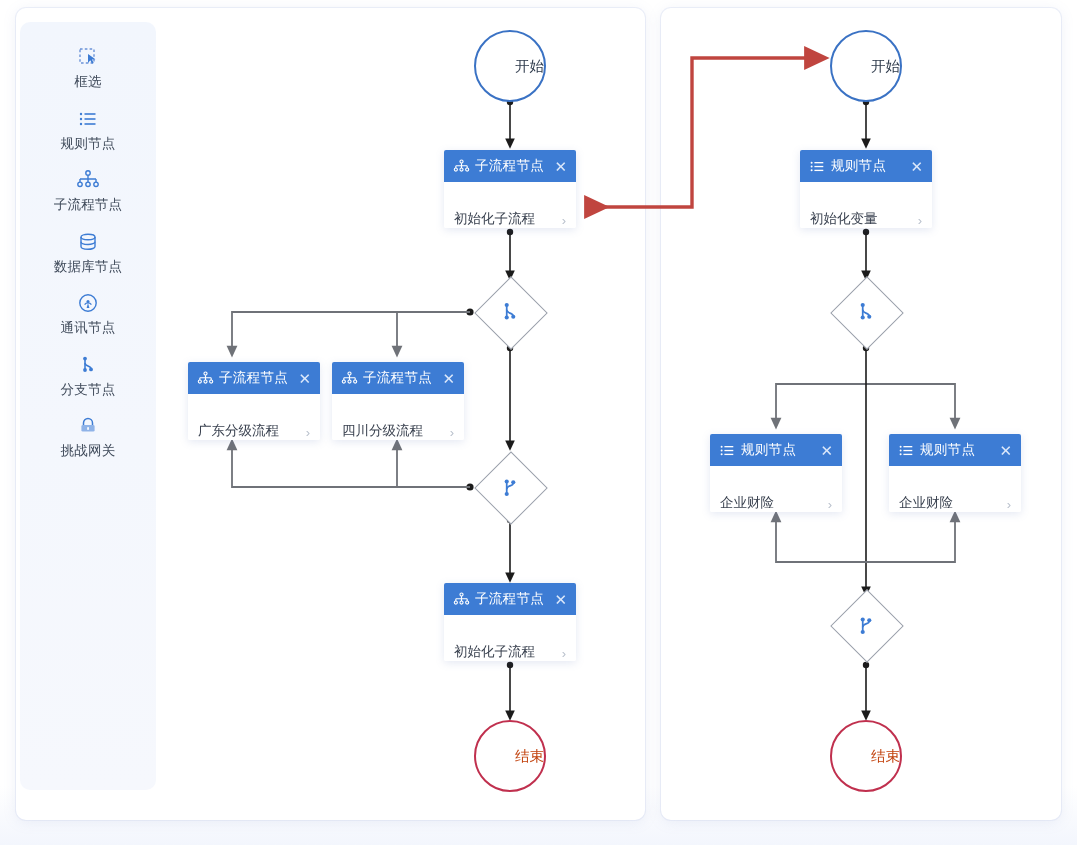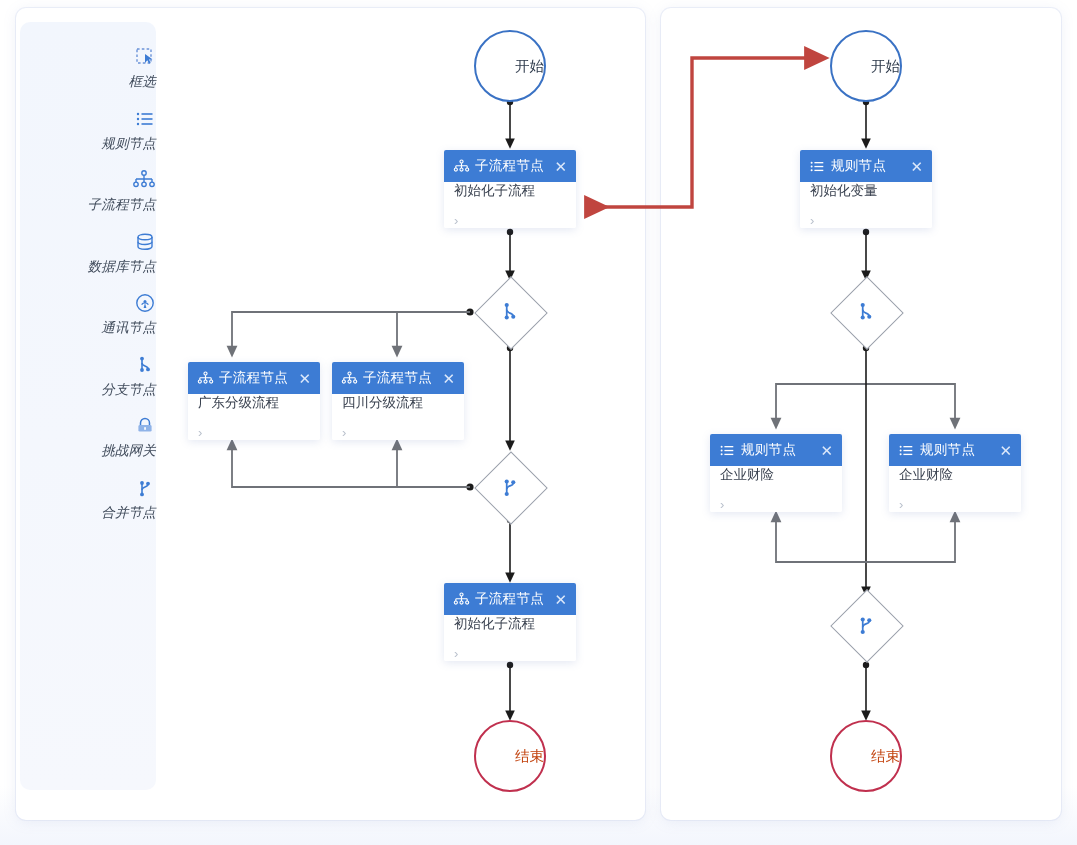--- a/index.html
+++ b/index.html
@@ -22,22 +22,22 @@
   #panel-right{left:661px;width:400px;}
 
   
   #sidebar{
     position:absolute;left:20px;top:22px;width:136px;height:768px;
     background:linear-gradient(180deg,#f2f6fd 0%,#f4f7fd 55%,#f6f8fd 100%);
     border-radius:10px;
     display:flex;flex-direction:column;align-items:center;
     padding-top:22px;box-sizing:border-box;
   }
-  .tool{display:flex;flex-direction:column;align-items:flex-end;
-    width:100%;margin-bottom:17px;cursor:pointer;font-style:italic;}
+  .tool{display:flex;flex-direction:column;align-items:center;
+    width:100%;margin-bottom:17px;cursor:pointer;}
   .tool .ico{height:26px;display:flex;align-items:center;justify-content:center;margin-bottom:5px;}
   .tool .lbl{font-size:13.5px;color:#3f4a5a;line-height:1;letter-spacing:.2px;}
 
   
   .canvas{position:absolute;inset:0;}
 
   
   .circ{position:absolute;width:72px;height:72px;border-radius:50%;
     display:flex;align-items:center;justify-content:flex-end;
     font-size:14.5px;background:#fff;box-sizing:border-box;}
@@ -45,22 +45,22 @@
   .circ.end{border:2px solid #c0304e;color:#c2410c;}
 
   
   .card{position:absolute;width:132px;background:#fff;border-radius:2px;
     box-shadow:0 2px 9px rgba(105,130,190,.18);overflow:hidden;}
   .card .hd{height:32px;background:#3d7cd4;display:flex;align-items:center;
     padding:0 8px 0 9px;box-sizing:border-box;}
   .card .hd .hico{width:17px;height:17px;flex:0 0 17px;margin-right:5px;}
   .card .hd .htx{flex:1;color:#fff;font-size:13.5px;letter-spacing:.3px;white-space:nowrap;}
   .card .hd .hx{color:#dce8fa;font-size:15px;line-height:1;cursor:pointer;padding:0 1px;}
-  .card .bd{height:46px;display:flex;align-items:flex-start;padding:0 10px;
-    box-sizing:border-box;background:#fff;flex-direction:column;}
+  .card .bd{height:46px;display:flex;align-items:flex-end;padding:0 10px;
+    box-sizing:border-box;background:#fff;}
   .card .bd .btx{flex:1;font-size:13.5px;color:#39414f;white-space:nowrap;}
   .card .bd .chev{color:#b9c0cc;font-size:13px;}
 
   
   .dia{position:absolute;width:70px;height:70px;}
   .dia .sq{position:absolute;left:10px;top:10px;width:50px;height:50px;
     border:1px solid #9aa0ab;transform:rotate(45deg);background:#fff;}
   .dia svg{position:absolute;left:23px;top:22px;}
 
   
@@ -155,32 +155,20 @@
       <span class="ico">
         <svg width="22" height="22" viewBox="0 0 22 22">
           <path d="M6.5 10 V8 A4.5 4.5 0 0 1 15.5 8 V10" fill="none" stroke="#3d7cd4" stroke-width="1.5"></path>
           <rect x="4.4" y="10" width="13.2" height="6.6" rx="1.4" fill="#8fb3e8"></rect>
           <rect x="10.2" y="12" width="1.7" height="3" rx=".8" fill="#fff"></rect>
         </svg>
       </span>
       <span class="lbl">挑战网关</span>
     </div>
 
-    <div class="tool">
-      <span class="ico">
-        <svg width="22" height="22" viewBox="0 0 22 22">
-          <path d="M8 6 V18" stroke="#3d7cd4" stroke-width="1.6" fill="none"></path>
-          <path d="M8 13 C8 9 14 11 14 7" stroke="#3d7cd4" stroke-width="1.6" fill="none"></path>
-          <circle cx="8" cy="6" r="1.9" fill="#3d7cd4"></circle>
-          <circle cx="8" cy="17.4" r="1.9" fill="#3d7cd4"></circle>
-          <circle cx="14" cy="6.6" r="1.9" fill="#3d7cd4"></circle>
-        </svg>
-      </span>
-      <span class="lbl">合并节点</span>
-    </div>
 
 
   </div>
 
   <div class="canvas">
 
     <svg class="wires" width="1077" height="845">
       <defs>
         <marker id="ah" markerWidth="8" markerHeight="8" refX="4" refY="4" orient="auto">
           <path d="M0.5 1 L7 4 L0.5 7 Z" fill="#1b1b1b"></path>

